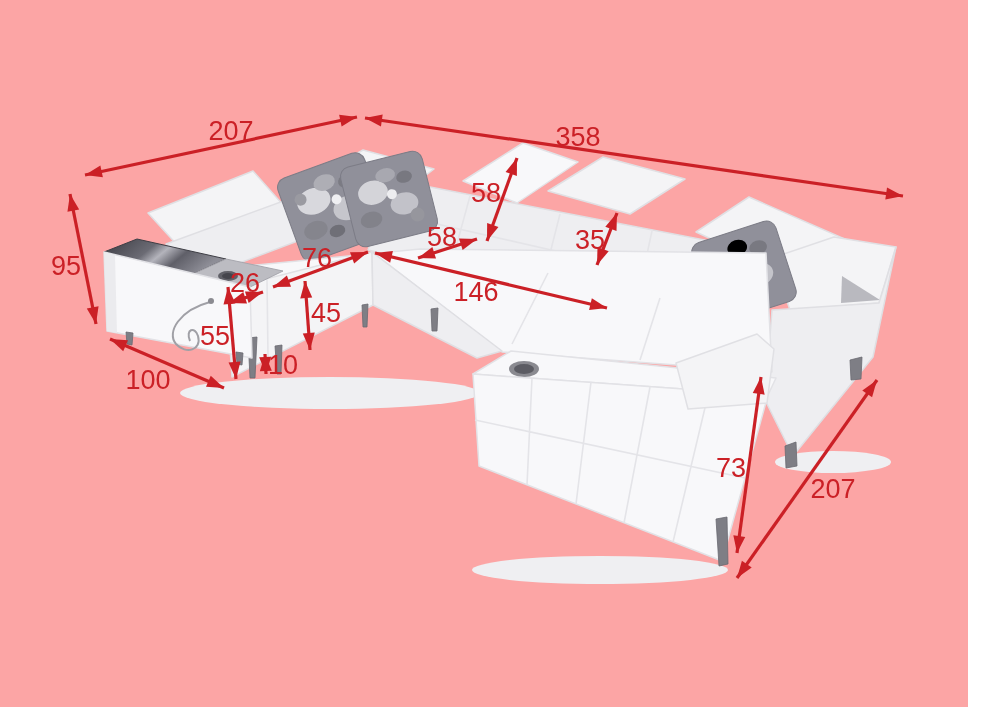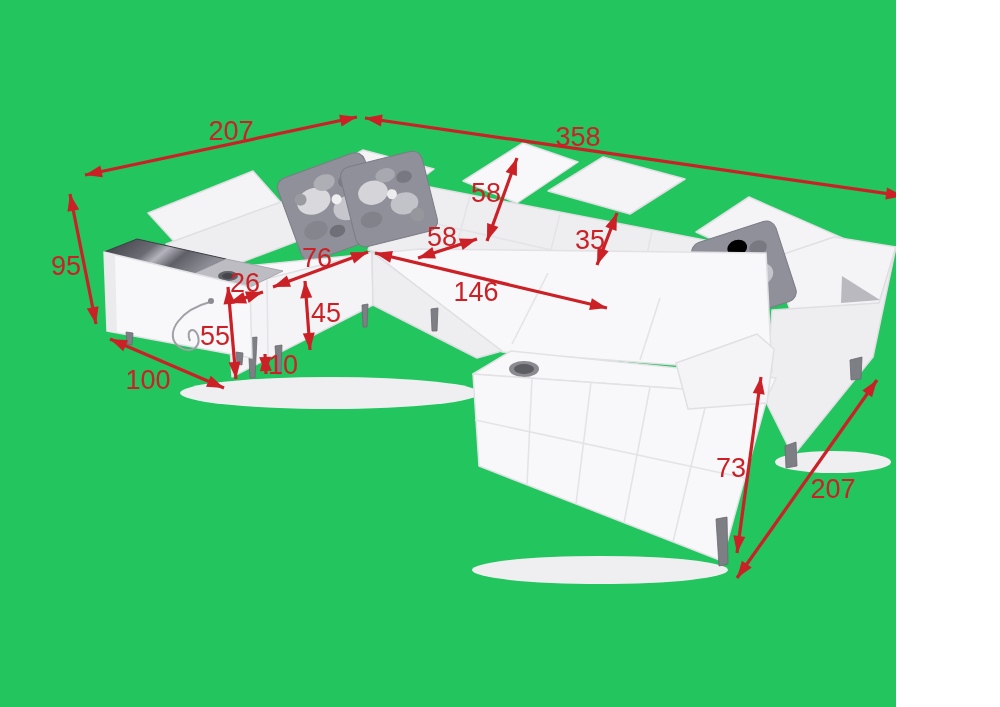--- a/index.html
+++ b/index.html
@@ -1,16 +1,16 @@
 <!DOCTYPE html>
 <html><head>
 <meta charset="utf-8">
 <style>
   html,body{margin:0;padding:0;background:#ffffff;}
-  .stage{position:relative;width:896px;height:707px;background:#22c55e;overflow:hidden;
+  .stage{position:relative;width:968px;height:707px;background:#fca5a5;overflow:hidden;
          font-family:"Liberation Sans",sans-serif;}
   svg{position:absolute;left:0;top:0;}
   .panel{fill:#f4f4f6;stroke:#e0e0e4;stroke-width:1.5;stroke-linejoin:round;}
   .panel-bright{fill:#f8f8fa;stroke:#e2e2e6;stroke-width:1.5;stroke-linejoin:round;}
   .panel-dim{fill:#eeeef1;stroke:#dfdfe3;stroke-width:1.5;stroke-linejoin:round;}
   .seam{fill:none;stroke:#e4e4e8;stroke-width:1.6;}
   .leg{fill:#7e7e85;stroke:#6a6a71;stroke-width:0.8;}
   .shadow{fill:#efeff2;}
   .dim-line{fill:none;stroke-width:3.2;}
   .dim-label{font-family:"Liberation Sans",sans-serif;font-size:27px;text-anchor:middle;dominant-baseline:central;}

